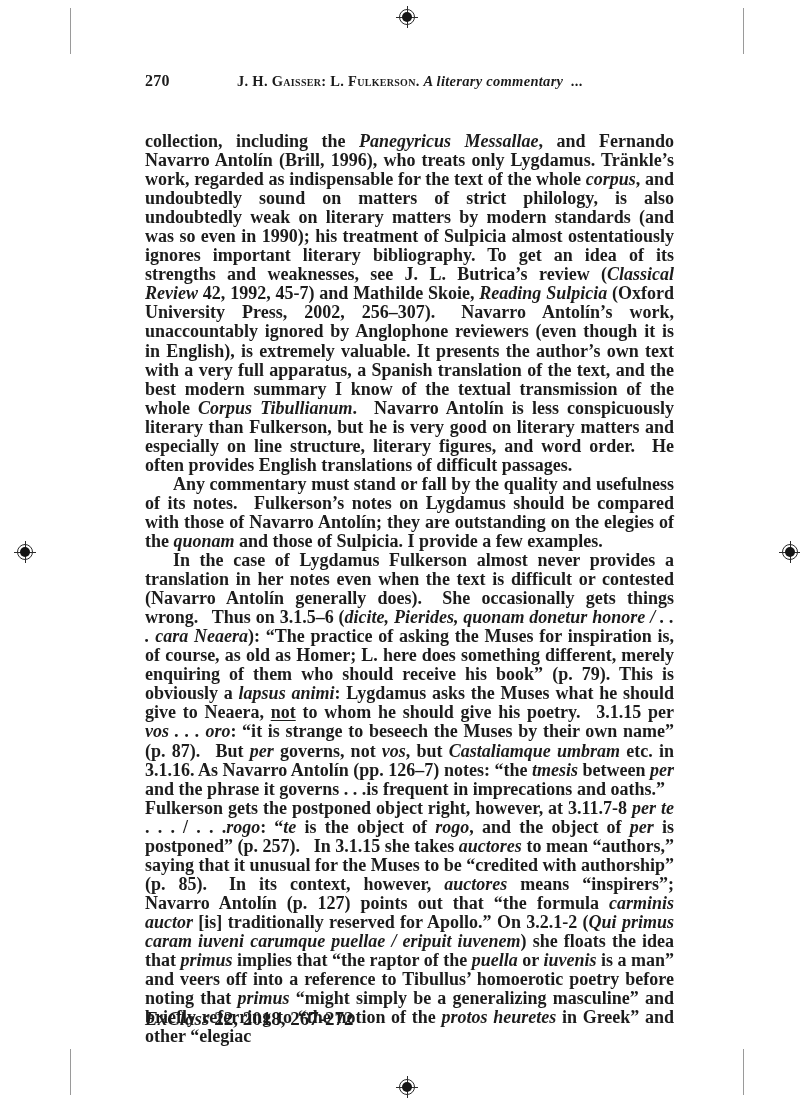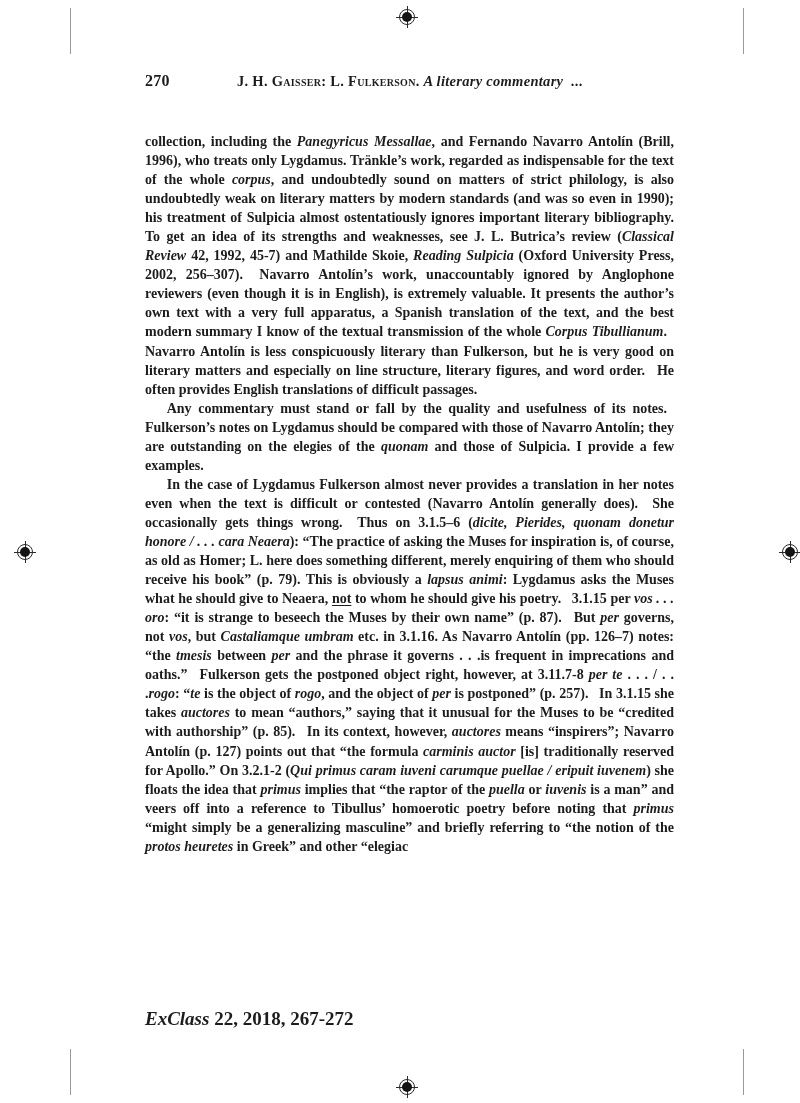--- a/index.html
+++ b/index.html
@@ -94,21 +94,21 @@
   }
   .running-head .title {
     font-style: italic;
   }
 
   .textblock {
     position: absolute;
     left: 138px;
     top: 132px;
     width: 529px;
-    font-size: 14px;
+    font-size: 18px;
     line-height: 19.05px;
     text-align: justify;
     text-justify: inter-word;
     hyphens: none;
   }
   .textblock p {
     margin: 0;
     text-indent: 0;
   }
   .textblock p.indent {

